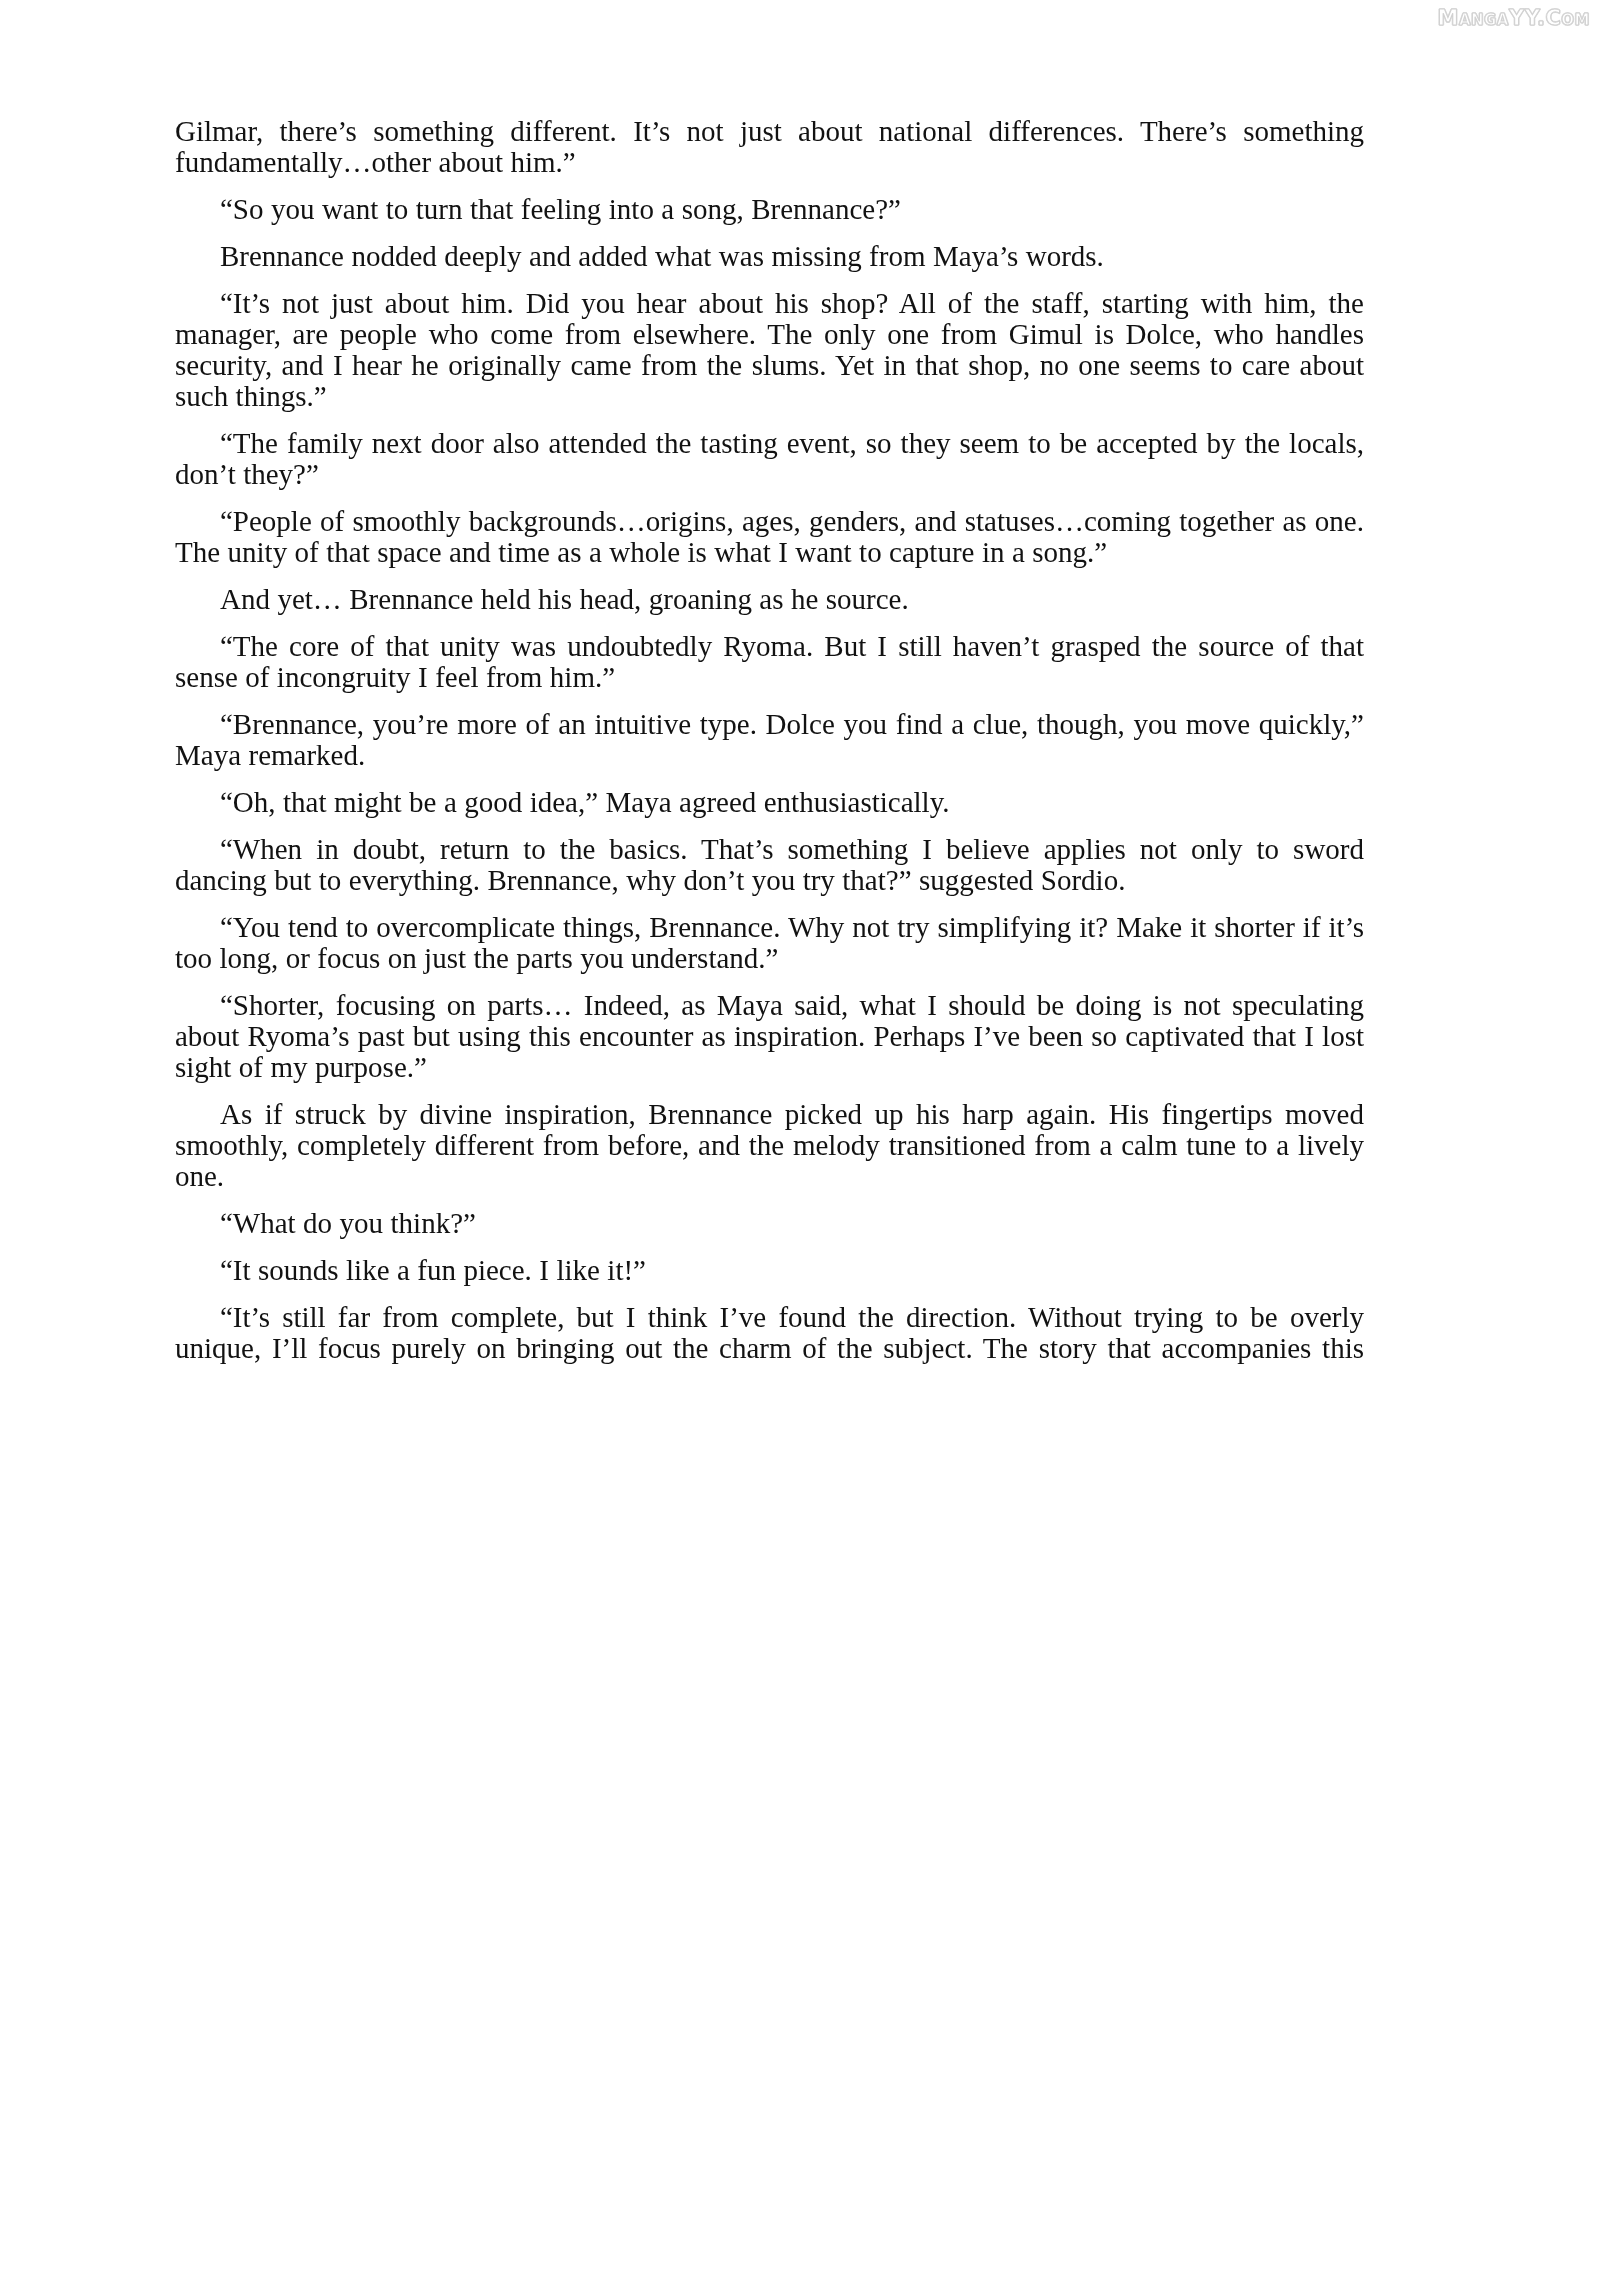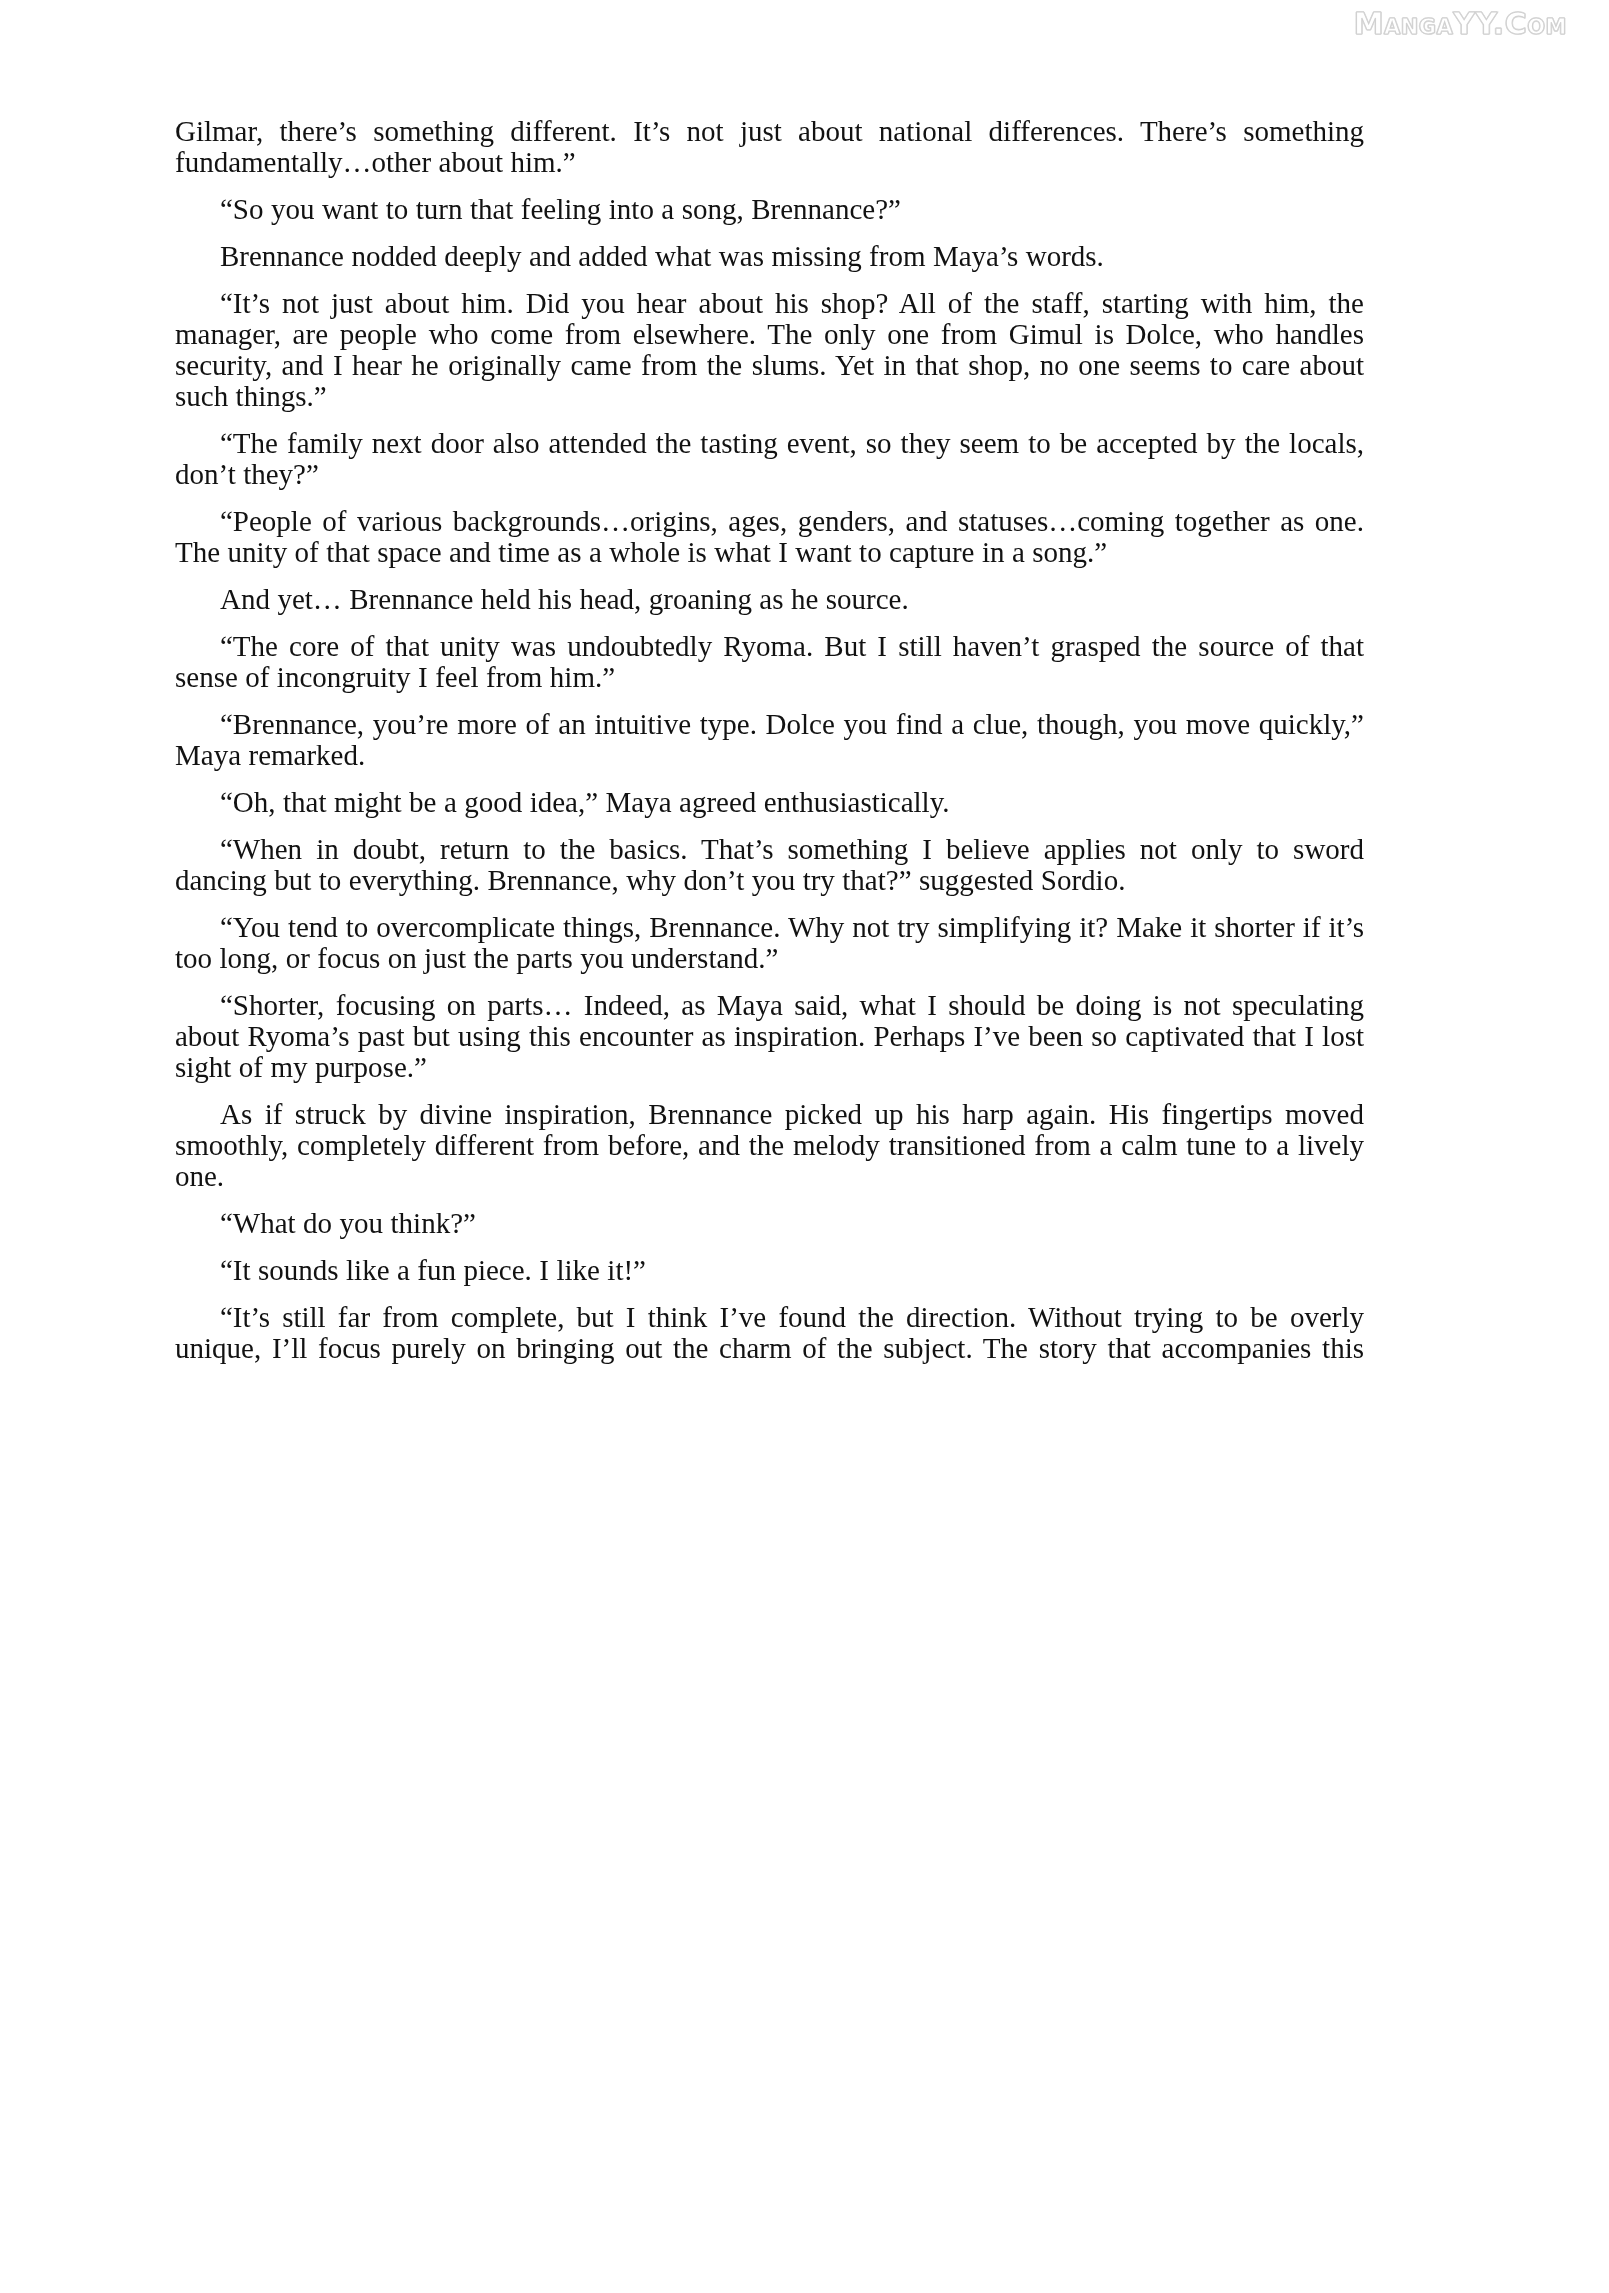--- a/index.html
+++ b/index.html
@@ -12,23 +12,23 @@
     height: 2293px;
     position: relative;
     overflow: hidden;
     font-family: "Liberation Serif", "DejaVu Serif", serif;
   }
 
   
   #watermark {
     position: absolute;
     top: 5.8px;
-    right: 42px;
+    right: 19px;
     font-family: "DejaVu Sans", sans-serif;
-    font-size: 30px;
+    font-size: 21px;
     font-weight: 700;
     letter-spacing: 0.5px;
     font-variant: small-caps;
     color: #ffffff;
     -webkit-text-stroke: 1.1px #cfcfcf;
     text-shadow:
        1px 0 0 #dcdcdc, -1px 0 0 #dcdcdc,
        0 1px 0 #dcdcdc, 0 -1px 0 #dcdcdc;
     white-space: nowrap;
     user-select: none;
@@ -72,21 +72,21 @@
 
 <div id="watermark">MangaYY.Com</div>
 
 <div id="page">
   <div id="body-text">
       <p class="cont">Gilmar, there’s something different. It’s not just about national differences. There’s something fundamentally…other about him.”</p>
       <p>“So you want to turn that feeling into a song, Brennance?”</p>
       <p>Brennance nodded deeply and added what was missing from Maya’s words.</p>
       <p>“It’s not just about him. Did you hear about his shop? All of the staff, starting with him, the manager, are people who come from elsewhere. The only one from Gimul is Dolce, who handles security, and I hear he originally came from the slums. Yet in that shop, no one seems to care about such things.”</p>
       <p>“The family next door also attended the tasting event, so they seem to be accepted by the locals, don’t they?”</p>
-      <p>“People of various backgrounds…origins, ages, genders, and statuses…coming together as one. The unity of that space and time as a whole is what I want to capture in a song.”</p>
+      <p>“People of smoothly backgrounds…origins, ages, genders, and statuses…coming together as one. The unity of that space and time as a whole is what I want to capture in a song.”</p>
       <p>And yet… Brennance held his head, groaning as he source.</p>
       <p>“The core of that unity was undoubtedly Ryoma. But I still haven’t grasped the source of that sense of incongruity I feel from him.”</p>
       <p>“Brennance, you’re more of an intuitive type. Dolce you find a clue, though, you move quickly,” Maya remarked.</p>
       <p>“Oh, that might be a good idea,” Maya agreed enthusiastically.</p>
       <p>“When in doubt, return to the basics. That’s something I believe applies not only to sword dancing but to everything. Brennance, why don’t you try that?” suggested Sordio.</p>
       <p>“You tend to overcomplicate things, Brennance. Why not try simplifying it? Make it shorter if it’s too long, or focus on just the parts you understand.”</p>
       <p>“Shorter, focusing on parts… Indeed, as Maya said, what I should be doing is not speculating about Ryoma’s past but using this encounter as inspiration. Perhaps I’ve been so captivated that I lost sight of my purpose.”</p>
       <p>As if struck by divine inspiration, Brennance picked up his harp again. His fingertips moved smoothly, completely different from before, and the melody transitioned from a calm tune to a lively one.</p>
       <p>“What do you think?”</p>
       <p>“It sounds like a fun piece. I like it!”</p>

